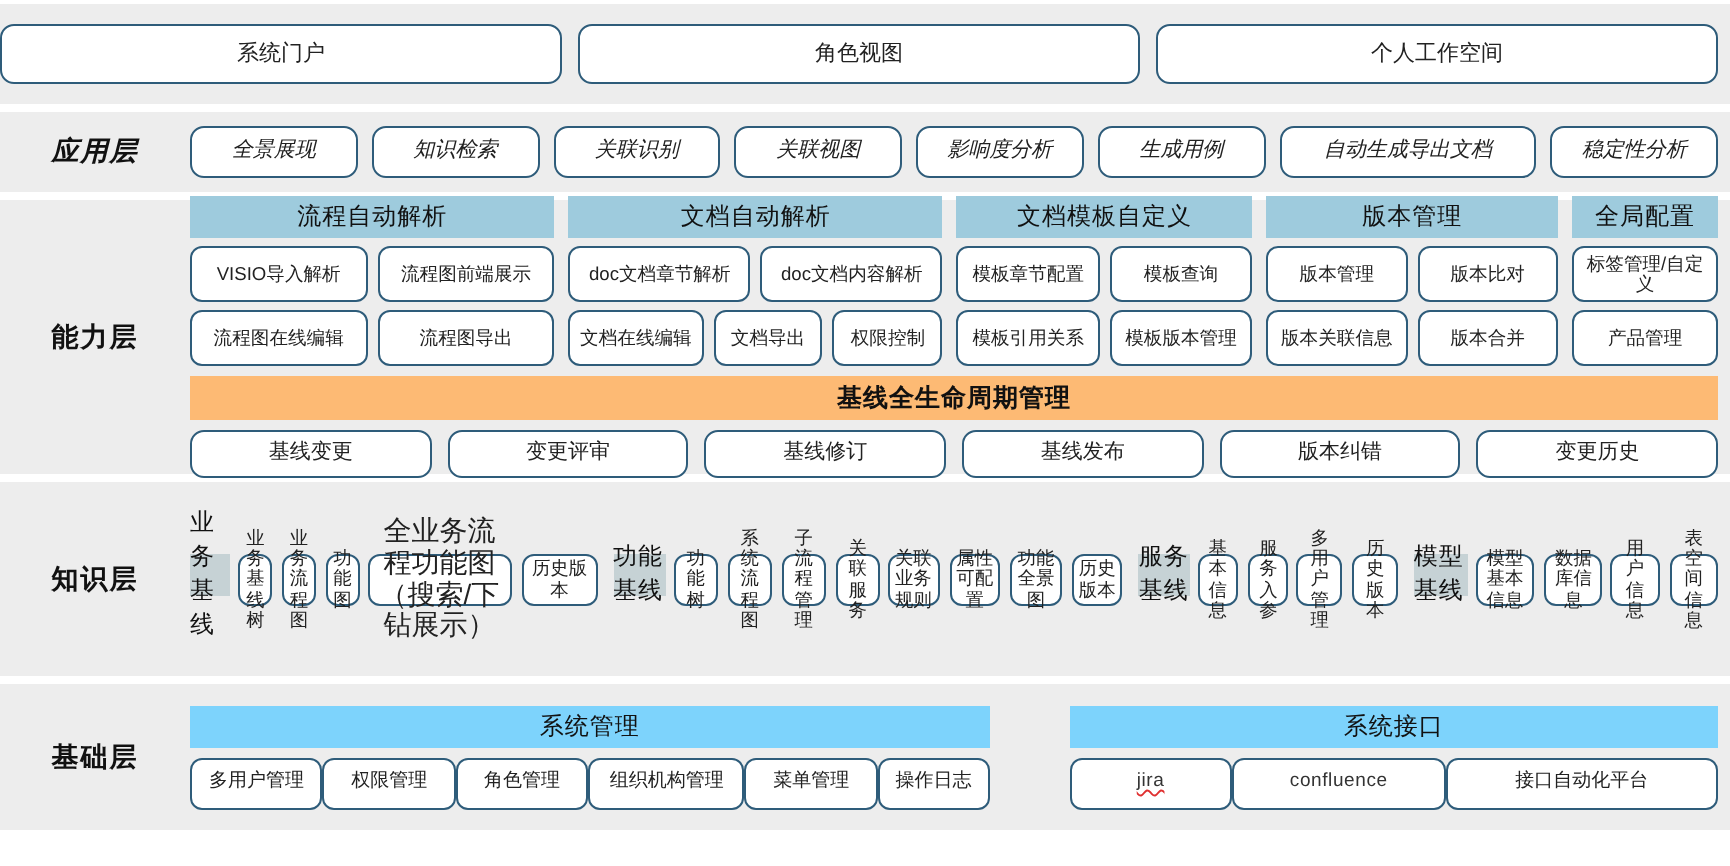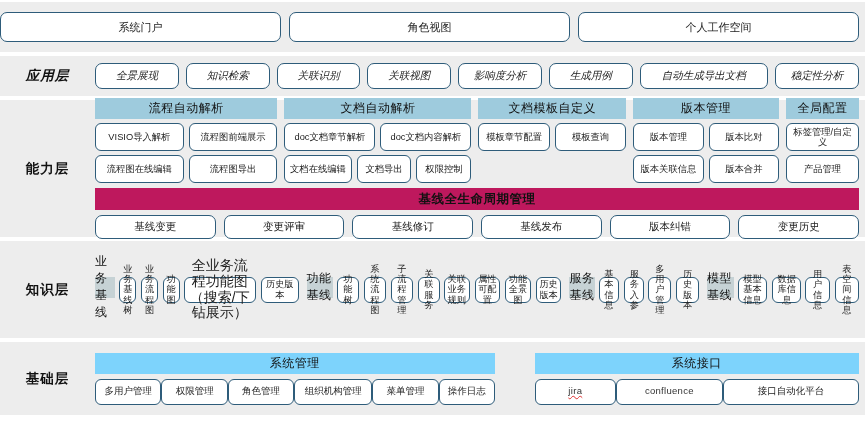--- a/index.html
+++ b/index.html
@@ -42,21 +42,21 @@
   .group-head{
     background:#9ecbdd;height:21px;display:flex;align-items:center;justify-content:center;
     font-size:12px;font-weight:normal;color:#111;letter-spacing:.5px;
   }
   .group-head.gray{background:#c6d2d5;}
   .group-head.teal{background:#7dd3fc;}
   .cap-row{display:flex;gap:5px;}
   .cap .pill{height:28px;font-size:9.3px;flex:1;padding:0 2px;}
 
   .bl-block{margin-top:5px;display:flex;flex-direction:column;gap:5px;}
-  .bl-head{background:#be185d;height:22px;display:flex;align-items:center;justify-content:center;
+  .bl-head{background:#fdba74;height:22px;display:flex;align-items:center;justify-content:center;
            font-size:12.5px;font-weight:bold;color:#111;letter-spacing:.5px;}
   .bl-row{display:flex;gap:8px;}
   .bl-row .pill{height:24px;font-size:10.5px;flex:1;}
 
   
   .know{height:97px;}
   .know-groups{display:flex;gap:8px;align-items:flex-start;}
   .know-group{display:flex;flex-direction:row;gap:4px;}
   .know-row{display:flex;gap:5px;}
   .know .pill{height:26px;font-size:9.2px;flex:1;padding:0 2px;}
@@ -131,20 +131,24 @@
             <div class="pill tiny">权限控制</div>
           </div>
         </div>
 
         <div class="cap-group" style="flex:158">
           <div class="group-head">文档模板自定义</div>
           <div class="cap-row">
             <div class="pill tiny">模板章节配置</div>
             <div class="pill tiny">模板查询</div>
           </div>
+          <div class="cap-row">
+            <div class="pill tiny">模板引用关系</div>
+            <div class="pill tiny">模板版本管理</div>
+          </div>
         </div>
 
         <div class="cap-group" style="flex:156">
           <div class="group-head">版本管理</div>
           <div class="cap-row">
             <div class="pill tiny">版本管理</div>
             <div class="pill tiny">版本比对</div>
           </div>
           <div class="cap-row">
             <div class="pill tiny">版本关联信息</div>

